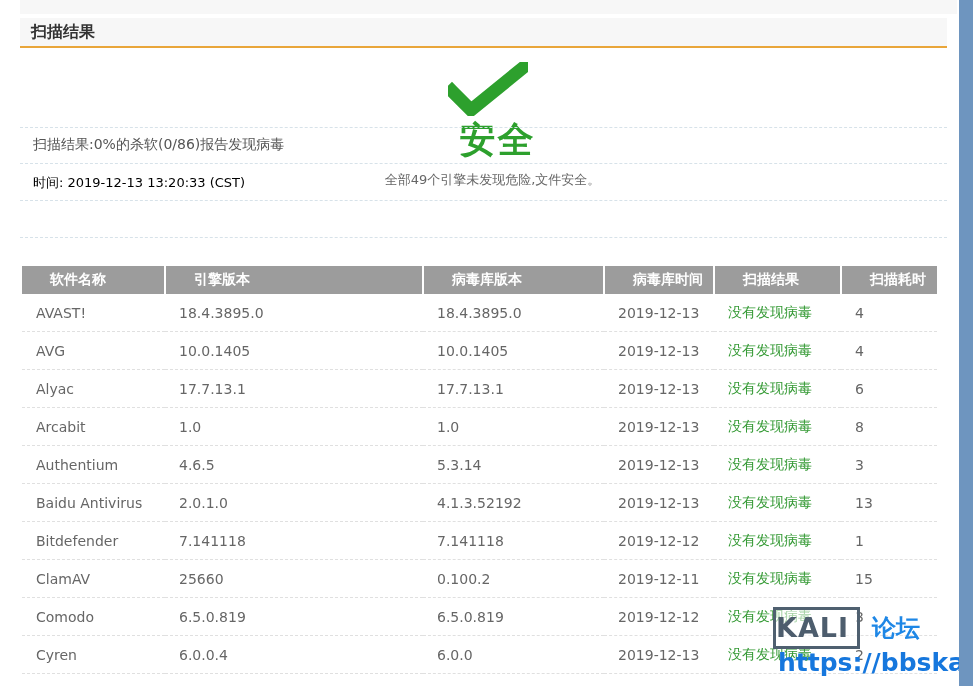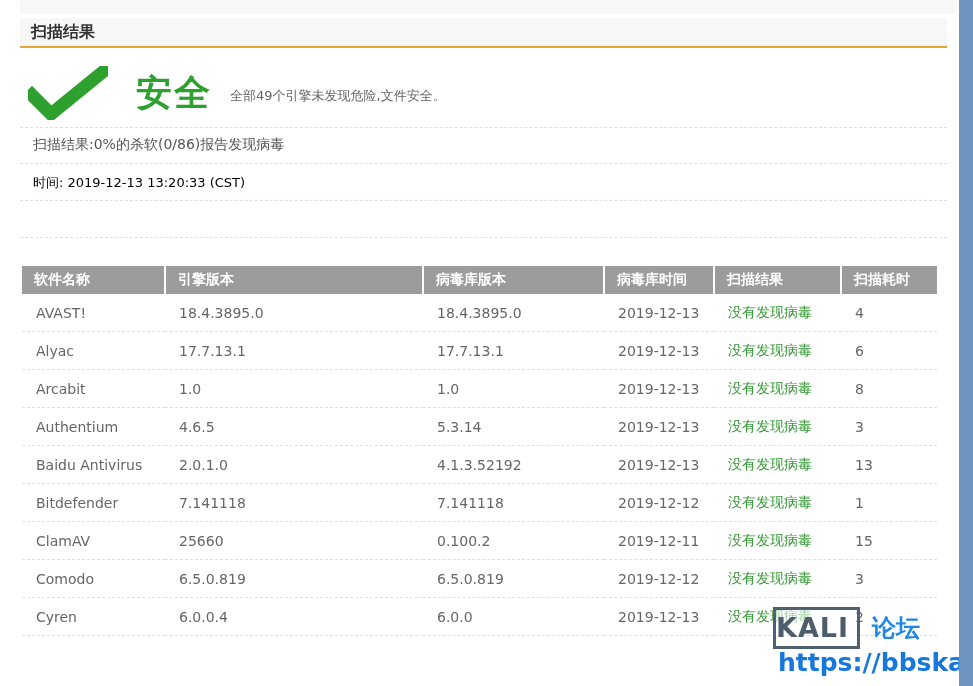--- a/index.html
+++ b/index.html
@@ -12,21 +12,21 @@
   
   .top-strip{position:absolute;left:20px;top:0;width:937px;height:14px;background:#f7f7f7;}
   
   .heading-band{
     position:absolute;left:20px;top:18px;width:927px;height:30px;
     background:#f7f7f7;border-bottom:2px solid #e9a63a;box-sizing:border-box;
     display:flex;align-items:center;
   }
   .section-title{margin-left:11px;font-size:16px;font-weight:bold;color:#333;}
   
-  .safe-row{position:absolute;left:20px;top:62px;width:927px;height:62px;display:flex;align-items:center;}
+  .safe-row{position:absolute;left:20px;top:62px;width:927px;height:62px;display:flex;align-items:center;flex-direction:column;}
   .check-wrap{margin-left:8px;width:80px;height:54px;flex:0 0 auto;}
   .safe-label{margin-left:28px;font-size:36px;font-weight:bold;color:#2da02d;letter-spacing:2px;}
   .safe-desc{margin-left:18px;font-size:13px;color:#666;padding-top:6px;}
   
   .sep{position:absolute;left:20px;width:927px;height:0;border-top:1px dashed #d7e2e9;}
   .sep1{top:127px;}
   .sep2{top:163px;}
   .sep3{top:200px;}
   .sep4{top:237px;}
   .summary-line{position:absolute;left:33px;top:136px;font-size:14px;color:#555;}
@@ -37,21 +37,21 @@
     border-collapse:collapse;table-layout:fixed;font-size:14px;color:#666;
   }
   .scan-table col.c1{width:143px;}
   .scan-table col.c2{width:258px;}
   .scan-table col.c3{width:181px;}
   .scan-table col.c4{width:110px;}
   .scan-table col.c5{width:127px;}
   .scan-table col.c6{width:96px;}
   .scan-table th{
     background:#9c9c9c;color:#ffffff;font-weight:bold;text-align:left;
-    height:28px;padding:0 0 0 12px;border-right:2px solid #ffffff;font-size:14px;
+    height:28px;padding:0 0 0 28px;border-right:2px solid #ffffff;font-size:14px;
   }
   .scan-table th:last-child{border-right:none;}
   .scan-table td{
     height:37px;padding:0 0 0 14px;border-bottom:1px dashed #e0e0e0;
     white-space:nowrap;overflow:hidden;
   }
   .scan-table td.result{color:#339933;}
   
   .watermark{position:absolute;left:773px;top:607px;display:flex;align-items:center;color:#1e87e6;}
   .wm-badge{
@@ -111,20 +111,28 @@
   <tbody>
       <tr>
         <td>AVAST!</td>
         <td>18.4.3895.0</td>
         <td>18.4.3895.0</td>
         <td>2019-12-13</td>
         <td class="result">没有发现病毒</td>
         <td>4</td>
       </tr>
       <tr>
+        <td>AVG</td>
+        <td>10.0.1405</td>
+        <td>10.0.1405</td>
+        <td>2019-12-13</td>
+        <td class="result">没有发现病毒</td>
+        <td>4</td>
+      </tr>
+      <tr>
         <td>Alyac</td>
         <td>17.7.13.1</td>
         <td>17.7.13.1</td>
         <td>2019-12-13</td>
         <td class="result">没有发现病毒</td>
         <td>6</td>
       </tr>
       <tr>
         <td>Arcabit</td>
         <td>1.0</td>

